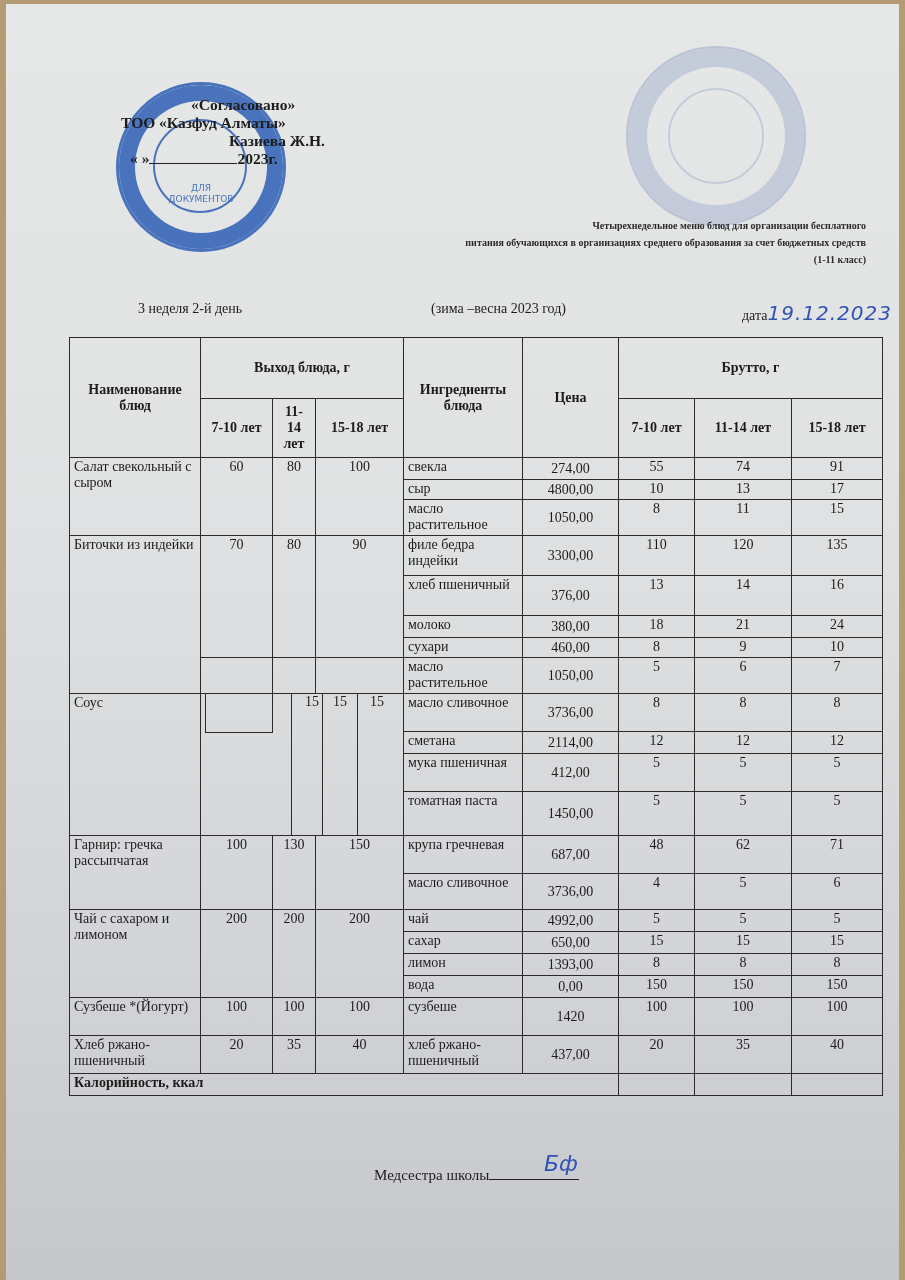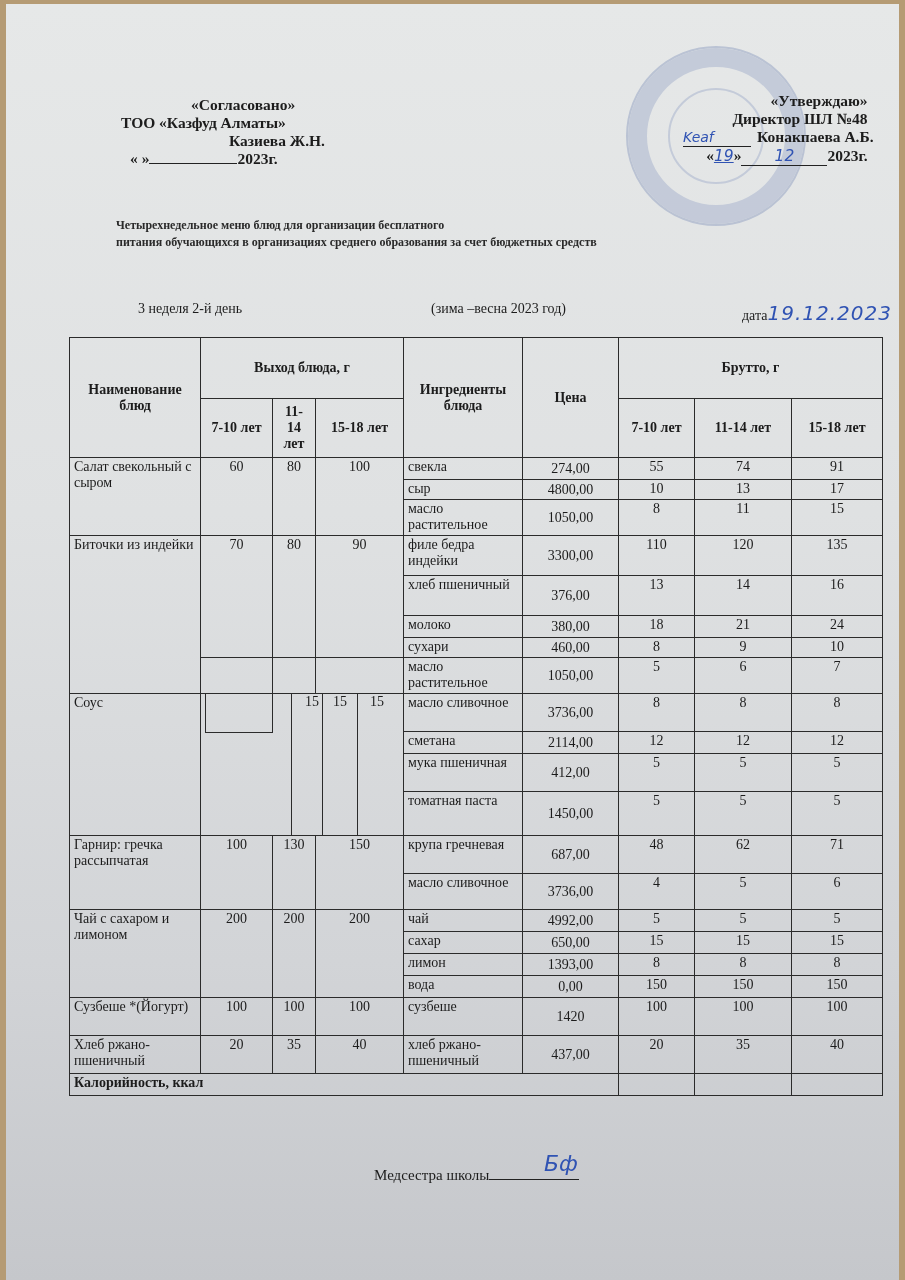--- a/index.html
+++ b/index.html
@@ -44,22 +44,22 @@
   .approval-left { left: 115px; top: 92px; }
   .approval-right { left: 677px; top: 88px; text-align: right; }
   .approval-left .l1 { padding-left: 70px; }
   .approval-left .l3 { padding-left: 108px; }
   .approval-left .l4 { padding-left: 9px; }
   .hand { color: #3053b3; font-family: "DejaVu Sans", sans-serif; font-weight: normal; font-style: italic; }
   .ul { text-decoration: underline; }
   .sig-line { display: inline-block; border-bottom: 1px solid #222; }
 
   .title {
-    position: absolute; left: 110px; width: 750px; top: 213px; text-align: left;
-    font-weight: bold; font-size: 12px; line-height: 17px; color: #2a2a2a;
+    position: absolute; left: 110px; width: 750px; top: 213px; text-align: right;
+    font-weight: bold; font-size: 10px; line-height: 17px; color: #2a2a2a;
   }
   .subline { position: absolute; top: 297px; font-size: 14px; }
   .sub-left { left: 132px; }
   .sub-center { left: 425px; }
   .sub-right { left: 736px; }
   .sub-right .hand { font-size: 20px; letter-spacing: 1px; }
 
   table.menu {
     position: absolute; left: 63px; top: 333px; width: 813px;
     border-collapse: collapse; font-size: 14px; table-layout: fixed;
@@ -76,41 +76,43 @@
 
   .nurse { position: absolute; left: 368px; top: 1163px; font-size: 15px; }
   .nurse .sig-line { width: 90px; position: relative; top: 0; }
   .nurse .hand { position: absolute; left: 170px; top: -16px; font-size: 22px; }
 </style>
 </head>
 <body>
 
 <div class="page">
 
+  <div class="stamp stamp-left">
+    <div class="inner"></div>
+    <div class="txt">
+        <div>ДЛЯ</div>
+        <div>ДОКУМЕНТОВ</div>
+      </div>
+  </div>
   <div class="stamp stamp-right">
     <div class="inner"></div>
   </div>
 
   <div class="approval approval-left">
     <div class="l1">«Согласовано»</div>
     <div class="l2">ТОО «Казфуд Алматы»</div>
     <div class="l3"><span class="sig-line" style="width:0"></span><span>Казиева Ж.Н.</span></div>
     <div class="l4"><span>«   »</span><span class="sig-line" style="width:88px"></span><span>2023г.</span></div>
   </div>
 
-  <div class="approval approval-right">
-    <div>«Утверждаю»</div>
-    <div>Директор ШЛ №48</div>
-    <div style="margin-right:-6px"><span class="sig-line hand" style="width:68px; margin-right:6px; text-align:left; font-size:14px;">Keaf</span><span>Конакпаева А.Б.</span></div>
-    <div>«<span class="hand ul">19</span>»<span class="sig-line hand" style="width:86px; text-align:center"><span>12</span></span><span>2023г.</span></div>
-  </div>
 
   <div class="title">
     <div>Четырехнедельное меню блюд для организации бесплатного</div>
     <div>питания обучающихся в организациях среднего образования за счет бюджетных средств</div>
+    <div>(1-11 класс)</div>
   </div>
 
   <div class="subline sub-left">3 неделя 2-й день</div>
   <div class="subline sub-center">(зима –весна  2023 год)</div>
   <div class="subline sub-right"><span>дата</span><span class="hand">19.12.2023</span></div>
 
   <table class="menu">
     <colgroup>
       <col style="width:131px">
         <col style="width:72px">

